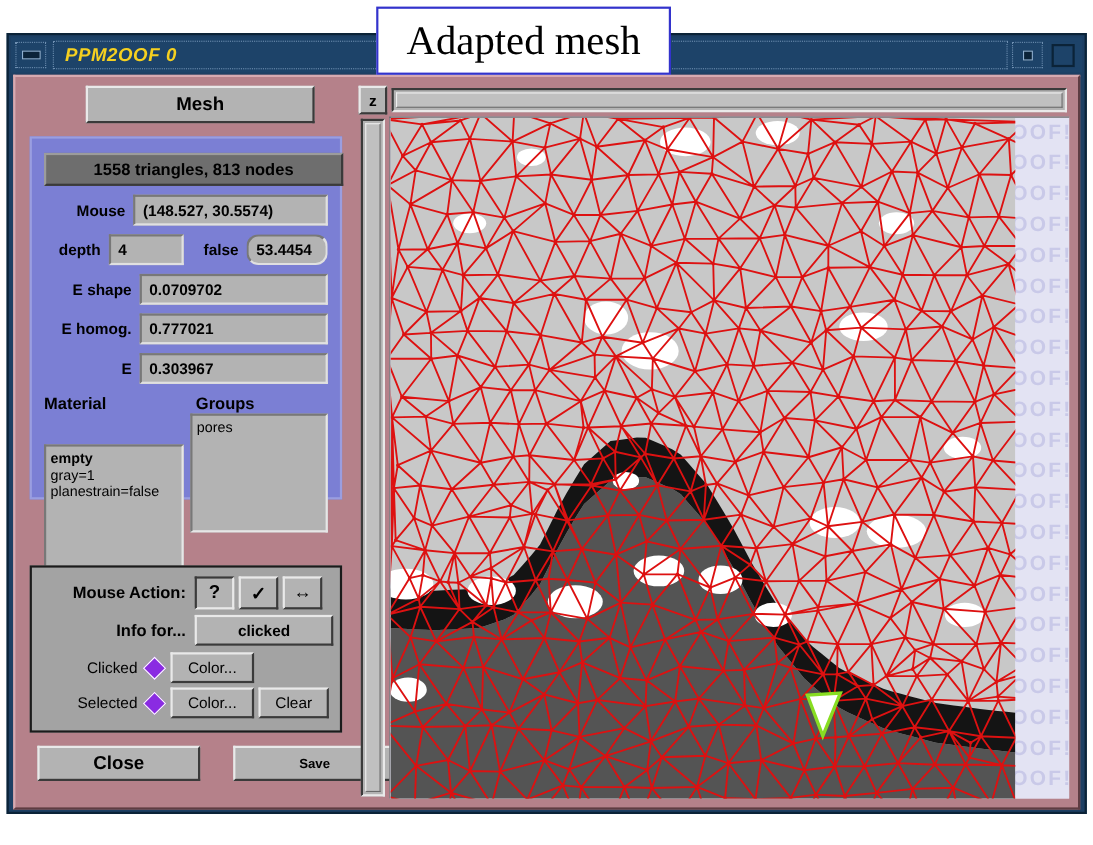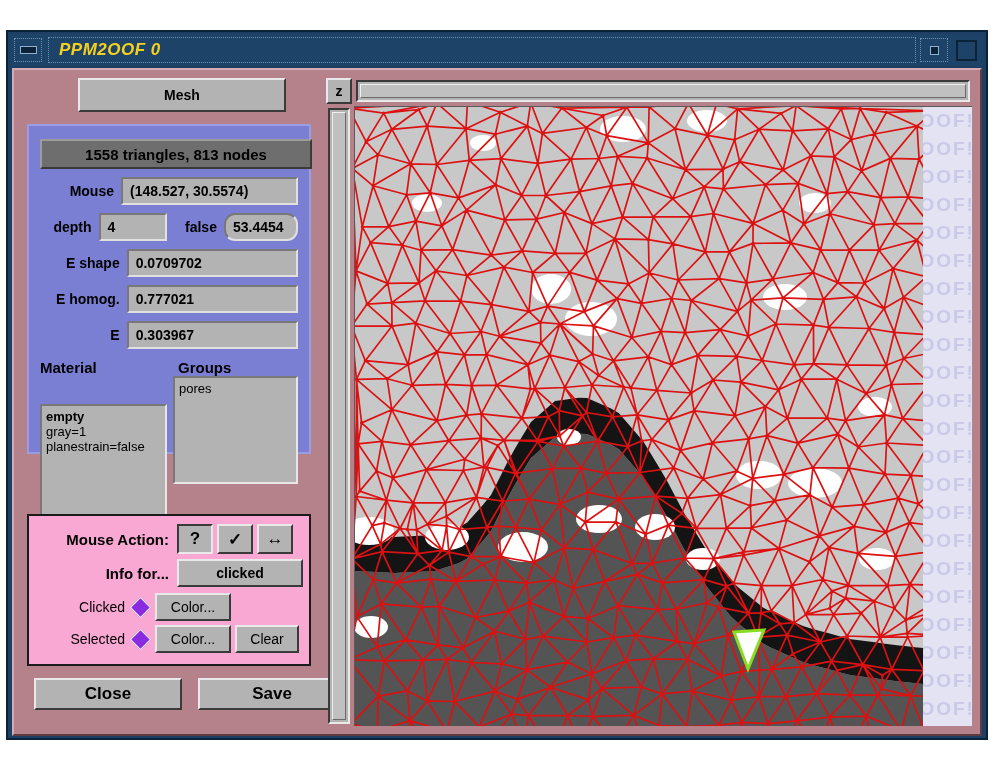--- a/index.html
+++ b/index.html
@@ -101,21 +101,21 @@
   
   .btn {
     background: #b3b3b3;
     border-top: 2px solid #e9e9e9;
     border-left: 2px solid #e9e9e9;
     border-right: 2px solid #3a3a3a;
     border-bottom: 2px solid #3a3a3a;
     box-sizing: border-box;
     display: flex; align-items: center; justify-content: center;
     font-weight: bold;
-    font-size: 14px;
+    font-size: 17px;
     color: #000;
     cursor: pointer;
     user-select: none;
   }
   .sunken {
     background: #b3b3b3;
     border-top: 2px solid #3a3a3a;
     border-left: 2px solid #3a3a3a;
     border-right: 2px solid #e9e9e9;
     border-bottom: 2px solid #e9e9e9;
@@ -191,21 +191,21 @@
     overflow: hidden;
     line-height: 15px;
   }
   .listbox .b { font-weight: bold; }
 
   
   #mouse-panel {
     position: absolute;
     left: 5px; top: 438px;
     width: 284px; height: 152px;
-    background: #f9a8d4;
+    background: #a3a3a3;
     border: 2px solid #1b1b1b;
     box-sizing: border-box;
   }
   .ma-row { display: flex; align-items: center; }
   .ma-lbl {
     font-weight: bold; font-size: 15px; color: #000;
     text-align: right; white-space: nowrap;
   }
   .sm-btn {
     width: 36px; height: 30px;
@@ -219,23 +219,23 @@
   }
   .plain-lbl { font-size: 14px; color: #000; }
 
   
   #close-button {
     position: absolute; left: 12px; top: 602px;
     width: 148px; height: 32px;
     font-size: 17px;
   }
   #save-button {
-    position: absolute; left: 176px; top: 602px;
+    position: absolute; left: 190px; top: 602px;
     width: 148px; height: 32px;
-    font-size: 17px;
+    font-size: 12px;
     text-align: right;
   }
 
   
   #mesh-panel {
     position: absolute;
     left: 312px; top: 6px;
     width: 650px; height: 652px;
   }
   #z-button {
@@ -517,14 +517,15 @@
                 <path d="M27.1 6.1a1.6 1.6 0 1 0 3.2 0a1.6 1.6 0 1 0 -3.2 0M62.1 2.5a1.6 1.6 0 1 0 3.2 0a1.6 1.6 0 1 0 -3.2 0M80.3 -3.9a1.6 1.6 0 1 0 3.2 0a1.6 1.6 0 1 0 -3.2 0M143.7 5.2a1.6 1.6 0 1 0 3.2 0a1.6 1.6 0 1 0 -3.2 0M174.1 -4.5a1.6 1.6 0 1 0 3.2 0a1.6 1.6 0 1 0 -3.2 0M205.3 1.1a1.6 1.6 0 1 0 3.2 0a1.6 1.6 0 1 0 -3.2 0M246.5 8.5a1.6 1.6 0 1 0 3.2 0a1.6 1.6 0 1 0 -3.2 0M270.3 0.2a1.6 1.6 0 1 0 3.2 0a1.6 1.6 0 1 0 -3.2 0M292.5 -0.2a1.6 1.6 0 1 0 3.2 0a1.6 1.6 0 1 0 -3.2 0M331.8 -3.7a1.6 1.6 0 1 0 3.2 0a1.6 1.6 0 1 0 -3.2 0M359.9 -3.2a1.6 1.6 0 1 0 3.2 0a1.6 1.6 0 1 0 -3.2 0M381.0 1.8a1.6 1.6 0 1 0 3.2 0a1.6 1.6 0 1 0 -3.2 0M424.4 6.4a1.6 1.6 0 1 0 3.2 0a1.6 1.6 0 1 0 -3.2 0M439.5 -1.4a1.6 1.6 0 1 0 3.2 0a1.6 1.6 0 1 0 -3.2 0M484.6 1.9a1.6 1.6 0 1 0 3.2 0a1.6 1.6 0 1 0 -3.2 0M503.5 1.5a1.6 1.6 0 1 0 3.2 0a1.6 1.6 0 1 0 -3.2 0M529.7 5.3a1.6 1.6 0 1 0 3.2 0a1.6 1.6 0 1 0 -3.2 0M9.5 34.7a1.6 1.6 0 1 0 3.2 0a1.6 1.6 0 1 0 -3.2 0M35.3 22.3a1.6 1.6 0 1 0 3.2 0a1.6 1.6 0 1 0 -3.2 0M70.6 19.2a1.6 1.6 0 1 0 3.2 0a1.6 1.6 0 1 0 -3.2 0M109.4 21.7a1.6 1.6 0 1 0 3.2 0a1.6 1.6 0 1 0 -3.2 0M138.8 27.2a1.6 1.6 0 1 0 3.2 0a1.6 1.6 0 1 0 -3.2 0M170.7 19.1a1.6 1.6 0 1 0 3.2 0a1.6 1.6 0 1 0 -3.2 0M185.8 26.4a1.6 1.6 0 1 0 3.2 0a1.6 1.6 0 1 0 -3.2 0M229.7 20.5a1.6 1.6 0 1 0 3.2 0a1.6 1.6 0 1 0 -3.2 0M250.1 28.7a1.6 1.6 0 1 0 3.2 0a1.6 1.6 0 1 0 -3.2 0M291.7 35.9a1.6 1.6 0 1 0 3.2 0a1.6 1.6 0 1 0 -3.2 0M318.4 21.7a1.6 1.6 0 1 0 3.2 0a1.6 1.6 0 1 0 -3.2 0M350.8 28.3a1.6 1.6 0 1 0 3.2 0a1.6 1.6 0 1 0 -3.2 0M378.0 32.8a1.6 1.6 0 1 0 3.2 0a1.6 1.6 0 1 0 -3.2 0M402.5 22.3a1.6 1.6 0 1 0 3.2 0a1.6 1.6 0 1 0 -3.2 0M436.0 23.8a1.6 1.6 0 1 0 3.2 0a1.6 1.6 0 1 0 -3.2 0M471.6 21.8a1.6 1.6 0 1 0 3.2 0a1.6 1.6 0 1 0 -3.2 0M494.6 32.6a1.6 1.6 0 1 0 3.2 0a1.6 1.6 0 1 0 -3.2 0M517.9 27.0a1.6 1.6 0 1 0 3.2 0a1.6 1.6 0 1 0 -3.2 0M560.5 19.2a1.6 1.6 0 1 0 3.2 0a1.6 1.6 0 1 0 -3.2 0M-4.3 61.4a1.6 1.6 0 1 0 3.2 0a1.6 1.6 0 1 0 -3.2 0M21.3 47.8a1.6 1.6 0 1 0 3.2 0a1.6 1.6 0 1 0 -3.2 0M54.1 56.8a1.6 1.6 0 1 0 3.2 0a1.6 1.6 0 1 0 -3.2 0M80.2 57.5a1.6 1.6 0 1 0 3.2 0a1.6 1.6 0 1 0 -3.2 0M112.7 53.3a1.6 1.6 0 1 0 3.2 0a1.6 1.6 0 1 0 -3.2 0M144.3 51.6a1.6 1.6 0 1 0 3.2 0a1.6 1.6 0 1 0 -3.2 0M181.3 56.4a1.6 1.6 0 1 0 3.2 0a1.6 1.6 0 1 0 -3.2 0M214.5 52.1a1.6 1.6 0 1 0 3.2 0a1.6 1.6 0 1 0 -3.2 0M242.2 51.5a1.6 1.6 0 1 0 3.2 0a1.6 1.6 0 1 0 -3.2 0M261.1 49.3a1.6 1.6 0 1 0 3.2 0a1.6 1.6 0 1 0 -3.2 0M290.5 51.0a1.6 1.6 0 1 0 3.2 0a1.6 1.6 0 1 0 -3.2 0M328.9 62.7a1.6 1.6 0 1 0 3.2 0a1.6 1.6 0 1 0 -3.2 0M366.4 62.1a1.6 1.6 0 1 0 3.2 0a1.6 1.6 0 1 0 -3.2 0M383.1 54.7a1.6 1.6 0 1 0 3.2 0a1.6 1.6 0 1 0 -3.2 0M426.5 62.9a1.6 1.6 0 1 0 3.2 0a1.6 1.6 0 1 0 -3.2 0M454.3 48.9a1.6 1.6 0 1 0 3.2 0a1.6 1.6 0 1 0 -3.2 0M477.6 49.9a1.6 1.6 0 1 0 3.2 0a1.6 1.6 0 1 0 -3.2 0M505.0 63.9a1.6 1.6 0 1 0 3.2 0a1.6 1.6 0 1 0 -3.2 0M533.7 51.4a1.6 1.6 0 1 0 3.2 0a1.6 1.6 0 1 0 -3.2 0M562.5 52.1a1.6 1.6 0 1 0 3.2 0a1.6 1.6 0 1 0 -3.2 0M16.5 78.8a1.6 1.6 0 1 0 3.2 0a1.6 1.6 0 1 0 -3.2 0M50.0 87.8a1.6 1.6 0 1 0 3.2 0a1.6 1.6 0 1 0 -3.2 0M73.6 85.8a1.6 1.6 0 1 0 3.2 0a1.6 1.6 0 1 0 -3.2 0M101.9 90.9a1.6 1.6 0 1 0 3.2 0a1.6 1.6 0 1 0 -3.2 0M139.1 77.9a1.6 1.6 0 1 0 3.2 0a1.6 1.6 0 1 0 -3.2 0M165.1 88.4a1.6 1.6 0 1 0 3.2 0a1.6 1.6 0 1 0 -3.2 0M189.2 88.5a1.6 1.6 0 1 0 3.2 0a1.6 1.6 0 1 0 -3.2 0M223.0 84.7a1.6 1.6 0 1 0 3.2 0a1.6 1.6 0 1 0 -3.2 0M254.6 78.9a1.6 1.6 0 1 0 3.2 0a1.6 1.6 0 1 0 -3.2 0M275.9 76.4a1.6 1.6 0 1 0 3.2 0a1.6 1.6 0 1 0 -3.2 0M316.1 91.7a1.6 1.6 0 1 0 3.2 0a1.6 1.6 0 1 0 -3.2 0M347.6 79.8a1.6 1.6 0 1 0 3.2 0a1.6 1.6 0 1 0 -3.2 0M366.8 81.8a1.6 1.6 0 1 0 3.2 0a1.6 1.6 0 1 0 -3.2 0M408.9 77.6a1.6 1.6 0 1 0 3.2 0a1.6 1.6 0 1 0 -3.2 0M441.5 76.4a1.6 1.6 0 1 0 3.2 0a1.6 1.6 0 1 0 -3.2 0M470.5 86.7a1.6 1.6 0 1 0 3.2 0a1.6 1.6 0 1 0 -3.2 0M491.0 84.7a1.6 1.6 0 1 0 3.2 0a1.6 1.6 0 1 0 -3.2 0M524.1 90.6a1.6 1.6 0 1 0 3.2 0a1.6 1.6 0 1 0 -3.2 0M551.5 89.9a1.6 1.6 0 1 0 3.2 0a1.6 1.6 0 1 0 -3.2 0M5.7 119.9a1.6 1.6 0 1 0 3.2 0a1.6 1.6 0 1 0 -3.2 0M32.2 119.6a1.6 1.6 0 1 0 3.2 0a1.6 1.6 0 1 0 -3.2 0M59.3 114.1a1.6 1.6 0 1 0 3.2 0a1.6 1.6 0 1 0 -3.2 0M85.2 118.8a1.6 1.6 0 1 0 3.2 0a1.6 1.6 0 1 0 -3.2 0M109.9 103.1a1.6 1.6 0 1 0 3.2 0a1.6 1.6 0 1 0 -3.2 0M148.2 112.9a1.6 1.6 0 1 0 3.2 0a1.6 1.6 0 1 0 -3.2 0M179.9 112.2a1.6 1.6 0 1 0 3.2 0a1.6 1.6 0 1 0 -3.2 0M207.7 105.5a1.6 1.6 0 1 0 3.2 0a1.6 1.6 0 1 0 -3.2 0M235.4 116.6a1.6 1.6 0 1 0 3.2 0a1.6 1.6 0 1 0 -3.2 0M266.0 110.1a1.6 1.6 0 1 0 3.2 0a1.6 1.6 0 1 0 -3.2 0M296.6 109.9a1.6 1.6 0 1 0 3.2 0a1.6 1.6 0 1 0 -3.2 0M334.1 109.6a1.6 1.6 0 1 0 3.2 0a1.6 1.6 0 1 0 -3.2 0M356.8 106.5a1.6 1.6 0 1 0 3.2 0a1.6 1.6 0 1 0 -3.2 0M396.5 116.4a1.6 1.6 0 1 0 3.2 0a1.6 1.6 0 1 0 -3.2 0M426.1 103.3a1.6 1.6 0 1 0 3.2 0a1.6 1.6 0 1 0 -3.2 0M447.3 116.7a1.6 1.6 0 1 0 3.2 0a1.6 1.6 0 1 0 -3.2 0M473.3 106.7a1.6 1.6 0 1 0 3.2 0a1.6 1.6 0 1 0 -3.2 0M517.3 117.8a1.6 1.6 0 1 0 3.2 0a1.6 1.6 0 1 0 -3.2 0M538.3 116.6a1.6 1.6 0 1 0 3.2 0a1.6 1.6 0 1 0 -3.2 0M14.0 135.6a1.6 1.6 0 1 0 3.2 0a1.6 1.6 0 1 0 -3.2 0M45.7 138.2a1.6 1.6 0 1 0 3.2 0a1.6 1.6 0 1 0 -3.2 0M64.5 143.2a1.6 1.6 0 1 0 3.2 0a1.6 1.6 0 1 0 -3.2 0M96.0 142.6a1.6 1.6 0 1 0 3.2 0a1.6 1.6 0 1 0 -3.2 0M134.7 148.1a1.6 1.6 0 1 0 3.2 0a1.6 1.6 0 1 0 -3.2 0M165.6 143.9a1.6 1.6 0 1 0 3.2 0a1.6 1.6 0 1 0 -3.2 0M198.6 146.3a1.6 1.6 0 1 0 3.2 0a1.6 1.6 0 1 0 -3.2 0M229.4 146.1a1.6 1.6 0 1 0 3.2 0a1.6 1.6 0 1 0 -3.2 0M258.3 131.9a1.6 1.6 0 1 0 3.2 0a1.6 1.6 0 1 0 -3.2 0M291.8 132.7a1.6 1.6 0 1 0 3.2 0a1.6 1.6 0 1 0 -3.2 0M316.3 136.9a1.6 1.6 0 1 0 3.2 0a1.6 1.6 0 1 0 -3.2 0M348.7 144.9a1.6 1.6 0 1 0 3.2 0a1.6 1.6 0 1 0 -3.2 0M372.7 144.9a1.6 1.6 0 1 0 3.2 0a1.6 1.6 0 1 0 -3.2 0M396.4 136.4a1.6 1.6 0 1 0 3.2 0a1.6 1.6 0 1 0 -3.2 0M434.2 135.8a1.6 1.6 0 1 0 3.2 0a1.6 1.6 0 1 0 -3.2 0M464.0 142.8a1.6 1.6 0 1 0 3.2 0a1.6 1.6 0 1 0 -3.2 0M492.7 143.1a1.6 1.6 0 1 0 3.2 0a1.6 1.6 0 1 0 -3.2 0M522.4 143.2a1.6 1.6 0 1 0 3.2 0a1.6 1.6 0 1 0 -3.2 0M560.3 133.1a1.6 1.6 0 1 0 3.2 0a1.6 1.6 0 1 0 -3.2 0M-0.6 163.9a1.6 1.6 0 1 0 3.2 0a1.6 1.6 0 1 0 -3.2 0M31.1 176.4a1.6 1.6 0 1 0 3.2 0a1.6 1.6 0 1 0 -3.2 0M62.4 175.8a1.6 1.6 0 1 0 3.2 0a1.6 1.6 0 1 0 -3.2 0M79.4 163.8a1.6 1.6 0 1 0 3.2 0a1.6 1.6 0 1 0 -3.2 0M110.4 168.5a1.6 1.6 0 1 0 3.2 0a1.6 1.6 0 1 0 -3.2 0M147.2 160.1a1.6 1.6 0 1 0 3.2 0a1.6 1.6 0 1 0 -3.2 0M176.1 165.5a1.6 1.6 0 1 0 3.2 0a1.6 1.6 0 1 0 -3.2 0M213.1 165.4a1.6 1.6 0 1 0 3.2 0a1.6 1.6 0 1 0 -3.2 0M240.5 173.1a1.6 1.6 0 1 0 3.2 0a1.6 1.6 0 1 0 -3.2 0M271.8 176.9a1.6 1.6 0 1 0 3.2 0a1.6 1.6 0 1 0 -3.2 0M292.6 166.0a1.6 1.6 0 1 0 3.2 0a1.6 1.6 0 1 0 -3.2 0M321.6 173.0a1.6 1.6 0 1 0 3.2 0a1.6 1.6 0 1 0 -3.2 0M362.5 171.6a1.6 1.6 0 1 0 3.2 0a1.6 1.6 0 1 0 -3.2 0M389.9 175.8a1.6 1.6 0 1 0 3.2 0a1.6 1.6 0 1 0 -3.2 0M416.3 172.0a1.6 1.6 0 1 0 3.2 0a1.6 1.6 0 1 0 -3.2 0M456.5 165.5a1.6 1.6 0 1 0 3.2 0a1.6 1.6 0 1 0 -3.2 0M481.2 175.6a1.6 1.6 0 1 0 3.2 0a1.6 1.6 0 1 0 -3.2 0M507.9 176.0a1.6 1.6 0 1 0 3.2 0a1.6 1.6 0 1 0 -3.2 0M536.5 161.6a1.6 1.6 0 1 0 3.2 0a1.6 1.6 0 1 0 -3.2 0M569.9 169.7a1.6 1.6 0 1 0 3.2 0a1.6 1.6 0 1 0 -3.2 0M10.5 197.1a1.6 1.6 0 1 0 3.2 0a1.6 1.6 0 1 0 -3.2 0M35.2 195.6a1.6 1.6 0 1 0 3.2 0a1.6 1.6 0 1 0 -3.2 0M68.4 193.8a1.6 1.6 0 1 0 3.2 0a1.6 1.6 0 1 0 -3.2 0M104.0 194.2a1.6 1.6 0 1 0 3.2 0a1.6 1.6 0 1 0 -3.2 0M134.9 197.6a1.6 1.6 0 1 0 3.2 0a1.6 1.6 0 1 0 -3.2 0M172.3 204.4a1.6 1.6 0 1 0 3.2 0a1.6 1.6 0 1 0 -3.2 0M191.0 199.1a1.6 1.6 0 1 0 3.2 0a1.6 1.6 0 1 0 -3.2 0M227.7 204.6a1.6 1.6 0 1 0 3.2 0a1.6 1.6 0 1 0 -3.2 0M260.5 191.6a1.6 1.6 0 1 0 3.2 0a1.6 1.6 0 1 0 -3.2 0M284.9 196.3a1.6 1.6 0 1 0 3.2 0a1.6 1.6 0 1 0 -3.2 0M315.1 191.5a1.6 1.6 0 1 0 3.2 0a1.6 1.6 0 1 0 -3.2 0M334.7 193.5a1.6 1.6 0 1 0 3.2 0a1.6 1.6 0 1 0 -3.2 0M380.9 204.4a1.6 1.6 0 1 0 3.2 0a1.6 1.6 0 1 0 -3.2 0M394.5 193.2a1.6 1.6 0 1 0 3.2 0a1.6 1.6 0 1 0 -3.2 0M426.4 190.9a1.6 1.6 0 1 0 3.2 0a1.6 1.6 0 1 0 -3.2 0M466.9 192.4a1.6 1.6 0 1 0 3.2 0a1.6 1.6 0 1 0 -3.2 0M499.8 189.8a1.6 1.6 0 1 0 3.2 0a1.6 1.6 0 1 0 -3.2 0M527.5 201.6a1.6 1.6 0 1 0 3.2 0a1.6 1.6 0 1 0 -3.2 0M546.9 190.3a1.6 1.6 0 1 0 3.2 0a1.6 1.6 0 1 0 -3.2 0M-5.0 219.1a1.6 1.6 0 1 0 3.2 0a1.6 1.6 0 1 0 -3.2 0M35.4 219.1a1.6 1.6 0 1 0 3.2 0a1.6 1.6 0 1 0 -3.2 0M59.2 216.2a1.6 1.6 0 1 0 3.2 0a1.6 1.6 0 1 0 -3.2 0M93.5 226.5a1.6 1.6 0 1 0 3.2 0a1.6 1.6 0 1 0 -3.2 0M124.3 224.5a1.6 1.6 0 1 0 3.2 0a1.6 1.6 0 1 0 -3.2 0M143.0 229.3a1.6 1.6 0 1 0 3.2 0a1.6 1.6 0 1 0 -3.2 0M183.9 215.4a1.6 1.6 0 1 0 3.2 0a1.6 1.6 0 1 0 -3.2 0M203.2 217.0a1.6 1.6 0 1 0 3.2 0a1.6 1.6 0 1 0 -3.2 0M236.9 218.9a1.6 1.6 0 1 0 3.2 0a1.6 1.6 0 1 0 -3.2 0M275.2 230.5a1.6 1.6 0 1 0 3.2 0a1.6 1.6 0 1 0 -3.2 0M304.4 224.3a1.6 1.6 0 1 0 3.2 0a1.6 1.6 0 1 0 -3.2 0M328.5 225.6a1.6 1.6 0 1 0 3.2 0a1.6 1.6 0 1 0 -3.2 0M363.6 222.6a1.6 1.6 0 1 0 3.2 0a1.6 1.6 0 1 0 -3.2 0M391.6 229.0a1.6 1.6 0 1 0 3.2 0a1.6 1.6 0 1 0 -3.2 0M419.3 217.0a1.6 1.6 0 1 0 3.2 0a1.6 1.6 0 1 0 -3.2 0M456.9 218.1a1.6 1.6 0 1 0 3.2 0a1.6 1.6 0 1 0 -3.2 0M472.3 220.3a1.6 1.6 0 1 0 3.2 0a1.6 1.6 0 1 0 -3.2 0M512.4 221.5a1.6 1.6 0 1 0 3.2 0a1.6 1.6 0 1 0 -3.2 0M537.6 225.3a1.6 1.6 0 1 0 3.2 0a1.6 1.6 0 1 0 -3.2 0M570.0 227.6a1.6 1.6 0 1 0 3.2 0a1.6 1.6 0 1 0 -3.2 0M8.7 253.7a1.6 1.6 0 1 0 3.2 0a1.6 1.6 0 1 0 -3.2 0M51.5 257.6a1.6 1.6 0 1 0 3.2 0a1.6 1.6 0 1 0 -3.2 0M80.4 244.9a1.6 1.6 0 1 0 3.2 0a1.6 1.6 0 1 0 -3.2 0M107.8 247.8a1.6 1.6 0 1 0 3.2 0a1.6 1.6 0 1 0 -3.2 0M129.9 247.7a1.6 1.6 0 1 0 3.2 0a1.6 1.6 0 1 0 -3.2 0M171.3 257.7a1.6 1.6 0 1 0 3.2 0a1.6 1.6 0 1 0 -3.2 0M193.1 248.2a1.6 1.6 0 1 0 3.2 0a1.6 1.6 0 1 0 -3.2 0M184.3 236.1a1.6 1.6 0 1 0 3.2 0a1.6 1.6 0 1 0 -3.2 0M222.2 254.6a1.6 1.6 0 1 0 3.2 0a1.6 1.6 0 1 0 -3.2 0M236.0 247.0a1.6 1.6 0 1 0 3.2 0a1.6 1.6 0 1 0 -3.2 0M256.9 253.8a1.6 1.6 0 1 0 3.2 0a1.6 1.6 0 1 0 -3.2 0M291.6 249.8a1.6 1.6 0 1 0 3.2 0a1.6 1.6 0 1 0 -3.2 0M314.8 257.6a1.6 1.6 0 1 0 3.2 0a1.6 1.6 0 1 0 -3.2 0M341.1 248.4a1.6 1.6 0 1 0 3.2 0a1.6 1.6 0 1 0 -3.2 0M380.2 249.4a1.6 1.6 0 1 0 3.2 0a1.6 1.6 0 1 0 -3.2 0M405.6 253.5a1.6 1.6 0 1 0 3.2 0a1.6 1.6 0 1 0 -3.2 0M437.6 257.8a1.6 1.6 0 1 0 3.2 0a1.6 1.6 0 1 0 -3.2 0M457.0 256.6a1.6 1.6 0 1 0 3.2 0a1.6 1.6 0 1 0 -3.2 0M490.3 257.9a1.6 1.6 0 1 0 3.2 0a1.6 1.6 0 1 0 -3.2 0M529.7 258.3a1.6 1.6 0 1 0 3.2 0a1.6 1.6 0 1 0 -3.2 0M547.1 251.5a1.6 1.6 0 1 0 3.2 0a1.6 1.6 0 1 0 -3.2 0M-0.2 272.4a1.6 1.6 0 1 0 3.2 0a1.6 1.6 0 1 0 -3.2 0M30.5 271.7a1.6 1.6 0 1 0 3.2 0a1.6 1.6 0 1 0 -3.2 0M55.5 278.3a1.6 1.6 0 1 0 3.2 0a1.6 1.6 0 1 0 -3.2 0M89.0 277.3a1.6 1.6 0 1 0 3.2 0a1.6 1.6 0 1 0 -3.2 0M115.1 278.6a1.6 1.6 0 1 0 3.2 0a1.6 1.6 0 1 0 -3.2 0M140.0 278.1a1.6 1.6 0 1 0 3.2 0a1.6 1.6 0 1 0 -3.2 0M178.1 281.6a1.6 1.6 0 1 0 3.2 0a1.6 1.6 0 1 0 -3.2 0M173.9 281.8a1.6 1.6 0 1 0 3.2 0a1.6 1.6 0 1 0 -3.2 0M208.2 280.5a1.6 1.6 0 1 0 3.2 0a1.6 1.6 0 1 0 -3.2 0M235.4 278.0a1.6 1.6 0 1 0 3.2 0a1.6 1.6 0 1 0 -3.2 0M242.0 268.5a1.6 1.6 0 1 0 3.2 0a1.6 1.6 0 1 0 -3.2 0M267.1 280.0a1.6 1.6 0 1 0 3.2 0a1.6 1.6 0 1 0 -3.2 0M274.3 280.9a1.6 1.6 0 1 0 3.2 0a1.6 1.6 0 1 0 -3.2 0M300.2 283.3a1.6 1.6 0 1 0 3.2 0a1.6 1.6 0 1 0 -3.2 0M334.6 286.0a1.6 1.6 0 1 0 3.2 0a1.6 1.6 0 1 0 -3.2 0M356.5 273.0a1.6 1.6 0 1 0 3.2 0a1.6 1.6 0 1 0 -3.2 0M384.3 275.1a1.6 1.6 0 1 0 3.2 0a1.6 1.6 0 1 0 -3.2 0M422.0 282.8a1.6 1.6 0 1 0 3.2 0a1.6 1.6 0 1 0 -3.2 0M444.6 272.2a1.6 1.6 0 1 0 3.2 0a1.6 1.6 0 1 0 -3.2 0M480.1 272.2a1.6 1.6 0 1 0 3.2 0a1.6 1.6 0 1 0 -3.2 0M509.5 286.5a1.6 1.6 0 1 0 3.2 0a1.6 1.6 0 1 0 -3.2 0M534.8 277.5a1.6 1.6 0 1 0 3.2 0a1.6 1.6 0 1 0 -3.2 0M5.0 315.9a1.6 1.6 0 1 0 3.2 0a1.6 1.6 0 1 0 -3.2 0M35.2 302.7a1.6 1.6 0 1 0 3.2 0a1.6 1.6 0 1 0 -3.2 0M80.4 313.7a1.6 1.6 0 1 0 3.2 0a1.6 1.6 0 1 0 -3.2 0M110.0 308.1a1.6 1.6 0 1 0 3.2 0a1.6 1.6 0 1 0 -3.2 0M124.8 306.9a1.6 1.6 0 1 0 3.2 0a1.6 1.6 0 1 0 -3.2 0M165.3 311.2a1.6 1.6 0 1 0 3.2 0a1.6 1.6 0 1 0 -3.2 0M191.7 309.7a1.6 1.6 0 1 0 3.2 0a1.6 1.6 0 1 0 -3.2 0M202.6 303.7a1.6 1.6 0 1 0 3.2 0a1.6 1.6 0 1 0 -3.2 0M225.9 308.8a1.6 1.6 0 1 0 3.2 0a1.6 1.6 0 1 0 -3.2 0M229.9 305.5a1.6 1.6 0 1 0 3.2 0a1.6 1.6 0 1 0 -3.2 0M256.0 309.8a1.6 1.6 0 1 0 3.2 0a1.6 1.6 0 1 0 -3.2 0M280.5 307.8a1.6 1.6 0 1 0 3.2 0a1.6 1.6 0 1 0 -3.2 0M311.9 312.9a1.6 1.6 0 1 0 3.2 0a1.6 1.6 0 1 0 -3.2 0M337.5 303.9a1.6 1.6 0 1 0 3.2 0a1.6 1.6 0 1 0 -3.2 0M378.4 308.7a1.6 1.6 0 1 0 3.2 0a1.6 1.6 0 1 0 -3.2 0M408.8 299.6a1.6 1.6 0 1 0 3.2 0a1.6 1.6 0 1 0 -3.2 0M430.8 311.2a1.6 1.6 0 1 0 3.2 0a1.6 1.6 0 1 0 -3.2 0M470.6 311.1a1.6 1.6 0 1 0 3.2 0a1.6 1.6 0 1 0 -3.2 0M489.0 313.6a1.6 1.6 0 1 0 3.2 0a1.6 1.6 0 1 0 -3.2 0M527.9 307.9a1.6 1.6 0 1 0 3.2 0a1.6 1.6 0 1 0 -3.2 0M546.1 311.6a1.6 1.6 0 1 0 3.2 0a1.6 1.6 0 1 0 -3.2 0M1.5 336.8a1.6 1.6 0 1 0 3.2 0a1.6 1.6 0 1 0 -3.2 0M25.3 334.4a1.6 1.6 0 1 0 3.2 0a1.6 1.6 0 1 0 -3.2 0M54.1 337.8a1.6 1.6 0 1 0 3.2 0a1.6 1.6 0 1 0 -3.2 0M92.2 333.7a1.6 1.6 0 1 0 3.2 0a1.6 1.6 0 1 0 -3.2 0M124.5 331.1a1.6 1.6 0 1 0 3.2 0a1.6 1.6 0 1 0 -3.2 0M147.5 333.4a1.6 1.6 0 1 0 3.2 0a1.6 1.6 0 1 0 -3.2 0M141.2 338.5a1.6 1.6 0 1 0 3.2 0a1.6 1.6 0 1 0 -3.2 0M180.8 333.2a1.6 1.6 0 1 0 3.2 0a1.6 1.6 0 1 0 -3.2 0M181.2 334.4a1.6 1.6 0 1 0 3.2 0a1.6 1.6 0 1 0 -3.2 0M207.0 339.0a1.6 1.6 0 1 0 3.2 0a1.6 1.6 0 1 0 -3.2 0M203.1 328.9a1.6 1.6 0 1 0 3.2 0a1.6 1.6 0 1 0 -3.2 0M241.0 334.2a1.6 1.6 0 1 0 3.2 0a1.6 1.6 0 1 0 -3.2 0M271.3 339.7a1.6 1.6 0 1 0 3.2 0a1.6 1.6 0 1 0 -3.2 0M285.1 333.9a1.6 1.6 0 1 0 3.2 0a1.6 1.6 0 1 0 -3.2 0M295.2 332.5a1.6 1.6 0 1 0 3.2 0a1.6 1.6 0 1 0 -3.2 0M323.9 343.4a1.6 1.6 0 1 0 3.2 0a1.6 1.6 0 1 0 -3.2 0M355.8 335.8a1.6 1.6 0 1 0 3.2 0a1.6 1.6 0 1 0 -3.2 0M392.1 331.8a1.6 1.6 0 1 0 3.2 0a1.6 1.6 0 1 0 -3.2 0M410.3 328.7a1.6 1.6 0 1 0 3.2 0a1.6 1.6 0 1 0 -3.2 0M441.3 336.1a1.6 1.6 0 1 0 3.2 0a1.6 1.6 0 1 0 -3.2 0M481.2 327.2a1.6 1.6 0 1 0 3.2 0a1.6 1.6 0 1 0 -3.2 0M501.7 340.0a1.6 1.6 0 1 0 3.2 0a1.6 1.6 0 1 0 -3.2 0M530.0 336.0a1.6 1.6 0 1 0 3.2 0a1.6 1.6 0 1 0 -3.2 0M571.2 338.3a1.6 1.6 0 1 0 3.2 0a1.6 1.6 0 1 0 -3.2 0M19.9 364.1a1.6 1.6 0 1 0 3.2 0a1.6 1.6 0 1 0 -3.2 0M36.2 370.8a1.6 1.6 0 1 0 3.2 0a1.6 1.6 0 1 0 -3.2 0M69.8 362.6a1.6 1.6 0 1 0 3.2 0a1.6 1.6 0 1 0 -3.2 0M106.8 363.5a1.6 1.6 0 1 0 3.2 0a1.6 1.6 0 1 0 -3.2 0M108.1 352.3a1.6 1.6 0 1 0 3.2 0a1.6 1.6 0 1 0 -3.2 0M130.2 360.4a1.6 1.6 0 1 0 3.2 0a1.6 1.6 0 1 0 -3.2 0M127.3 360.2a1.6 1.6 0 1 0 3.2 0a1.6 1.6 0 1 0 -3.2 0M159.8 366.1a1.6 1.6 0 1 0 3.2 0a1.6 1.6 0 1 0 -3.2 0M158.8 366.3a1.6 1.6 0 1 0 3.2 0a1.6 1.6 0 1 0 -3.2 0M196.0 361.5a1.6 1.6 0 1 0 3.2 0a1.6 1.6 0 1 0 -3.2 0M224.4 361.1a1.6 1.6 0 1 0 3.2 0a1.6 1.6 0 1 0 -3.2 0M249.6 366.2a1.6 1.6 0 1 0 3.2 0a1.6 1.6 0 1 0 -3.2 0M283.2 365.5a1.6 1.6 0 1 0 3.2 0a1.6 1.6 0 1 0 -3.2 0M317.1 360.8a1.6 1.6 0 1 0 3.2 0a1.6 1.6 0 1 0 -3.2 0M346.6 372.0a1.6 1.6 0 1 0 3.2 0a1.6 1.6 0 1 0 -3.2 0M380.3 364.2a1.6 1.6 0 1 0 3.2 0a1.6 1.6 0 1 0 -3.2 0M396.1 371.4a1.6 1.6 0 1 0 3.2 0a1.6 1.6 0 1 0 -3.2 0M427.2 367.4a1.6 1.6 0 1 0 3.2 0a1.6 1.6 0 1 0 -3.2 0M456.3 360.7a1.6 1.6 0 1 0 3.2 0a1.6 1.6 0 1 0 -3.2 0M492.3 361.2a1.6 1.6 0 1 0 3.2 0a1.6 1.6 0 1 0 -3.2 0M528.4 367.1a1.6 1.6 0 1 0 3.2 0a1.6 1.6 0 1 0 -3.2 0M554.3 368.3a1.6 1.6 0 1 0 3.2 0a1.6 1.6 0 1 0 -3.2 0M-0.4 389.5a1.6 1.6 0 1 0 3.2 0a1.6 1.6 0 1 0 -3.2 0M3.1 384.1a1.6 1.6 0 1 0 3.2 0a1.6 1.6 0 1 0 -3.2 0M29.8 393.2a1.6 1.6 0 1 0 3.2 0a1.6 1.6 0 1 0 -3.2 0M56.6 395.9a1.6 1.6 0 1 0 3.2 0a1.6 1.6 0 1 0 -3.2 0M88.7 395.7a1.6 1.6 0 1 0 3.2 0a1.6 1.6 0 1 0 -3.2 0M89.9 409.3a1.6 1.6 0 1 0 3.2 0a1.6 1.6 0 1 0 -3.2 0M119.8 390.3a1.6 1.6 0 1 0 3.2 0a1.6 1.6 0 1 0 -3.2 0M146.0 394.2a1.6 1.6 0 1 0 3.2 0a1.6 1.6 0 1 0 -3.2 0M172.4 392.1a1.6 1.6 0 1 0 3.2 0a1.6 1.6 0 1 0 -3.2 0M203.4 397.3a1.6 1.6 0 1 0 3.2 0a1.6 1.6 0 1 0 -3.2 0M231.2 385.2a1.6 1.6 0 1 0 3.2 0a1.6 1.6 0 1 0 -3.2 0M262.0 392.1a1.6 1.6 0 1 0 3.2 0a1.6 1.6 0 1 0 -3.2 0M299.1 389.1a1.6 1.6 0 1 0 3.2 0a1.6 1.6 0 1 0 -3.2 0M330.9 391.4a1.6 1.6 0 1 0 3.2 0a1.6 1.6 0 1 0 -3.2 0M363.9 387.6a1.6 1.6 0 1 0 3.2 0a1.6 1.6 0 1 0 -3.2 0M393.7 398.7a1.6 1.6 0 1 0 3.2 0a1.6 1.6 0 1 0 -3.2 0M418.2 393.9a1.6 1.6 0 1 0 3.2 0a1.6 1.6 0 1 0 -3.2 0M453.3 387.9a1.6 1.6 0 1 0 3.2 0a1.6 1.6 0 1 0 -3.2 0M475.5 400.1a1.6 1.6 0 1 0 3.2 0a1.6 1.6 0 1 0 -3.2 0M507.2 397.7a1.6 1.6 0 1 0 3.2 0a1.6 1.6 0 1 0 -3.2 0M541.6 391.1a1.6 1.6 0 1 0 3.2 0a1.6 1.6 0 1 0 -3.2 0M561.7 396.9a1.6 1.6 0 1 0 3.2 0a1.6 1.6 0 1 0 -3.2 0M15.7 418.6a1.6 1.6 0 1 0 3.2 0a1.6 1.6 0 1 0 -3.2 0M27.8 415.9a1.6 1.6 0 1 0 3.2 0a1.6 1.6 0 1 0 -3.2 0M43.5 421.5a1.6 1.6 0 1 0 3.2 0a1.6 1.6 0 1 0 -3.2 0M50.7 422.3a1.6 1.6 0 1 0 3.2 0a1.6 1.6 0 1 0 -3.2 0M70.9 417.3a1.6 1.6 0 1 0 3.2 0a1.6 1.6 0 1 0 -3.2 0M60.1 422.8a1.6 1.6 0 1 0 3.2 0a1.6 1.6 0 1 0 -3.2 0M103.1 422.5a1.6 1.6 0 1 0 3.2 0a1.6 1.6 0 1 0 -3.2 0M90.0 418.8a1.6 1.6 0 1 0 3.2 0a1.6 1.6 0 1 0 -3.2 0M130.4 420.3a1.6 1.6 0 1 0 3.2 0a1.6 1.6 0 1 0 -3.2 0M142.2 419.1a1.6 1.6 0 1 0 3.2 0a1.6 1.6 0 1 0 -3.2 0M159.2 420.3a1.6 1.6 0 1 0 3.2 0a1.6 1.6 0 1 0 -3.2 0M184.7 422.7a1.6 1.6 0 1 0 3.2 0a1.6 1.6 0 1 0 -3.2 0M228.7 415.2a1.6 1.6 0 1 0 3.2 0a1.6 1.6 0 1 0 -3.2 0M259.3 415.0a1.6 1.6 0 1 0 3.2 0a1.6 1.6 0 1 0 -3.2 0M289.1 427.3a1.6 1.6 0 1 0 3.2 0a1.6 1.6 0 1 0 -3.2 0M311.7 418.1a1.6 1.6 0 1 0 3.2 0a1.6 1.6 0 1 0 -3.2 0M325.3 406.3a1.6 1.6 0 1 0 3.2 0a1.6 1.6 0 1 0 -3.2 0M339.7 421.4a1.6 1.6 0 1 0 3.2 0a1.6 1.6 0 1 0 -3.2 0M369.8 421.1a1.6 1.6 0 1 0 3.2 0a1.6 1.6 0 1 0 -3.2 0M394.8 421.0a1.6 1.6 0 1 0 3.2 0a1.6 1.6 0 1 0 -3.2 0M430.1 413.1a1.6 1.6 0 1 0 3.2 0a1.6 1.6 0 1 0 -3.2 0M462.9 428.9a1.6 1.6 0 1 0 3.2 0a1.6 1.6 0 1 0 -3.2 0M497.6 419.4a1.6 1.6 0 1 0 3.2 0a1.6 1.6 0 1 0 -3.2 0M529.3 425.4a1.6 1.6 0 1 0 3.2 0a1.6 1.6 0 1 0 -3.2 0M552.9 415.6a1.6 1.6 0 1 0 3.2 0a1.6 1.6 0 1 0 -3.2 0M-4.7 451.9a1.6 1.6 0 1 0 3.2 0a1.6 1.6 0 1 0 -3.2 0M25.4 444.6a1.6 1.6 0 1 0 3.2 0a1.6 1.6 0 1 0 -3.2 0M24.0 437.2a1.6 1.6 0 1 0 3.2 0a1.6 1.6 0 1 0 -3.2 0M61.1 446.7a1.6 1.6 0 1 0 3.2 0a1.6 1.6 0 1 0 -3.2 0M72.9 458.3a1.6 1.6 0 1 0 3.2 0a1.6 1.6 0 1 0 -3.2 0M92.2 445.1a1.6 1.6 0 1 0 3.2 0a1.6 1.6 0 1 0 -3.2 0M85.5 443.4a1.6 1.6 0 1 0 3.2 0a1.6 1.6 0 1 0 -3.2 0M114.6 449.7a1.6 1.6 0 1 0 3.2 0a1.6 1.6 0 1 0 -3.2 0M126.7 457.0a1.6 1.6 0 1 0 3.2 0a1.6 1.6 0 1 0 -3.2 0M144.1 449.7a1.6 1.6 0 1 0 3.2 0a1.6 1.6 0 1 0 -3.2 0M177.3 455.6a1.6 1.6 0 1 0 3.2 0a1.6 1.6 0 1 0 -3.2 0M207.7 440.8a1.6 1.6 0 1 0 3.2 0a1.6 1.6 0 1 0 -3.2 0M236.5 442.6a1.6 1.6 0 1 0 3.2 0a1.6 1.6 0 1 0 -3.2 0M275.8 456.5a1.6 1.6 0 1 0 3.2 0a1.6 1.6 0 1 0 -3.2 0M295.7 456.1a1.6 1.6 0 1 0 3.2 0a1.6 1.6 0 1 0 -3.2 0M328.3 451.0a1.6 1.6 0 1 0 3.2 0a1.6 1.6 0 1 0 -3.2 0M357.1 451.7a1.6 1.6 0 1 0 3.2 0a1.6 1.6 0 1 0 -3.2 0M387.3 444.9a1.6 1.6 0 1 0 3.2 0a1.6 1.6 0 1 0 -3.2 0M387.0 448.1a1.6 1.6 0 1 0 3.2 0a1.6 1.6 0 1 0 -3.2 0M422.3 441.5a1.6 1.6 0 1 0 3.2 0a1.6 1.6 0 1 0 -3.2 0M452.9 454.9a1.6 1.6 0 1 0 3.2 0a1.6 1.6 0 1 0 -3.2 0M472.4 440.3a1.6 1.6 0 1 0 3.2 0a1.6 1.6 0 1 0 -3.2 0M501.3 446.4a1.6 1.6 0 1 0 3.2 0a1.6 1.6 0 1 0 -3.2 0M538.9 449.3a1.6 1.6 0 1 0 3.2 0a1.6 1.6 0 1 0 -3.2 0M16.7 472.4a1.6 1.6 0 1 0 3.2 0a1.6 1.6 0 1 0 -3.2 0M40.0 476.1a1.6 1.6 0 1 0 3.2 0a1.6 1.6 0 1 0 -3.2 0M74.3 472.1a1.6 1.6 0 1 0 3.2 0a1.6 1.6 0 1 0 -3.2 0M99.4 474.3a1.6 1.6 0 1 0 3.2 0a1.6 1.6 0 1 0 -3.2 0M138.3 473.0a1.6 1.6 0 1 0 3.2 0a1.6 1.6 0 1 0 -3.2 0M170.0 476.2a1.6 1.6 0 1 0 3.2 0a1.6 1.6 0 1 0 -3.2 0M197.6 472.8a1.6 1.6 0 1 0 3.2 0a1.6 1.6 0 1 0 -3.2 0M216.5 481.5a1.6 1.6 0 1 0 3.2 0a1.6 1.6 0 1 0 -3.2 0M248.1 474.3a1.6 1.6 0 1 0 3.2 0a1.6 1.6 0 1 0 -3.2 0M280.8 467.4a1.6 1.6 0 1 0 3.2 0a1.6 1.6 0 1 0 -3.2 0M305.7 475.9a1.6 1.6 0 1 0 3.2 0a1.6 1.6 0 1 0 -3.2 0M347.4 472.6a1.6 1.6 0 1 0 3.2 0a1.6 1.6 0 1 0 -3.2 0M370.2 479.1a1.6 1.6 0 1 0 3.2 0a1.6 1.6 0 1 0 -3.2 0M377.1 476.2a1.6 1.6 0 1 0 3.2 0a1.6 1.6 0 1 0 -3.2 0M404.9 478.6a1.6 1.6 0 1 0 3.2 0a1.6 1.6 0 1 0 -3.2 0M435.5 478.6a1.6 1.6 0 1 0 3.2 0a1.6 1.6 0 1 0 -3.2 0M466.3 472.5a1.6 1.6 0 1 0 3.2 0a1.6 1.6 0 1 0 -3.2 0M475.4 484.1a1.6 1.6 0 1 0 3.2 0a1.6 1.6 0 1 0 -3.2 0M491.8 478.4a1.6 1.6 0 1 0 3.2 0a1.6 1.6 0 1 0 -3.2 0M489.0 491.2a1.6 1.6 0 1 0 3.2 0a1.6 1.6 0 1 0 -3.2 0M531.0 478.6a1.6 1.6 0 1 0 3.2 0a1.6 1.6 0 1 0 -3.2 0M553.4 477.3a1.6 1.6 0 1 0 3.2 0a1.6 1.6 0 1 0 -3.2 0M0.2 509.6a1.6 1.6 0 1 0 3.2 0a1.6 1.6 0 1 0 -3.2 0M24.6 496.9a1.6 1.6 0 1 0 3.2 0a1.6 1.6 0 1 0 -3.2 0M64.7 500.2a1.6 1.6 0 1 0 3.2 0a1.6 1.6 0 1 0 -3.2 0M82.6 499.3a1.6 1.6 0 1 0 3.2 0a1.6 1.6 0 1 0 -3.2 0M118.8 510.5a1.6 1.6 0 1 0 3.2 0a1.6 1.6 0 1 0 -3.2 0M152.0 504.1a1.6 1.6 0 1 0 3.2 0a1.6 1.6 0 1 0 -3.2 0M172.7 495.2a1.6 1.6 0 1 0 3.2 0a1.6 1.6 0 1 0 -3.2 0M207.2 509.4a1.6 1.6 0 1 0 3.2 0a1.6 1.6 0 1 0 -3.2 0M231.2 511.5a1.6 1.6 0 1 0 3.2 0a1.6 1.6 0 1 0 -3.2 0M261.5 498.7a1.6 1.6 0 1 0 3.2 0a1.6 1.6 0 1 0 -3.2 0M301.2 502.7a1.6 1.6 0 1 0 3.2 0a1.6 1.6 0 1 0 -3.2 0M319.8 502.0a1.6 1.6 0 1 0 3.2 0a1.6 1.6 0 1 0 -3.2 0M362.2 500.2a1.6 1.6 0 1 0 3.2 0a1.6 1.6 0 1 0 -3.2 0M350.1 496.0a1.6 1.6 0 1 0 3.2 0a1.6 1.6 0 1 0 -3.2 0M391.8 506.1a1.6 1.6 0 1 0 3.2 0a1.6 1.6 0 1 0 -3.2 0M404.4 505.9a1.6 1.6 0 1 0 3.2 0a1.6 1.6 0 1 0 -3.2 0M414.7 503.8a1.6 1.6 0 1 0 3.2 0a1.6 1.6 0 1 0 -3.2 0M423.2 516.8a1.6 1.6 0 1 0 3.2 0a1.6 1.6 0 1 0 -3.2 0M449.2 507.6a1.6 1.6 0 1 0 3.2 0a1.6 1.6 0 1 0 -3.2 0M437.6 515.7a1.6 1.6 0 1 0 3.2 0a1.6 1.6 0 1 0 -3.2 0M476.9 507.6a1.6 1.6 0 1 0 3.2 0a1.6 1.6 0 1 0 -3.2 0M473.1 501.3a1.6 1.6 0 1 0 3.2 0a1.6 1.6 0 1 0 -3.2 0M504.6 506.1a1.6 1.6 0 1 0 3.2 0a1.6 1.6 0 1 0 -3.2 0M517.6 494.2a1.6 1.6 0 1 0 3.2 0a1.6 1.6 0 1 0 -3.2 0M537.8 501.3a1.6 1.6 0 1 0 3.2 0a1.6 1.6 0 1 0 -3.2 0M549.3 512.9a1.6 1.6 0 1 0 3.2 0a1.6 1.6 0 1 0 -3.2 0M570.9 507.0a1.6 1.6 0 1 0 3.2 0a1.6 1.6 0 1 0 -3.2 0M20.6 539.9a1.6 1.6 0 1 0 3.2 0a1.6 1.6 0 1 0 -3.2 0M49.3 532.9a1.6 1.6 0 1 0 3.2 0a1.6 1.6 0 1 0 -3.2 0M81.5 537.9a1.6 1.6 0 1 0 3.2 0a1.6 1.6 0 1 0 -3.2 0M106.5 540.8a1.6 1.6 0 1 0 3.2 0a1.6 1.6 0 1 0 -3.2 0M138.1 524.2a1.6 1.6 0 1 0 3.2 0a1.6 1.6 0 1 0 -3.2 0M168.9 532.3a1.6 1.6 0 1 0 3.2 0a1.6 1.6 0 1 0 -3.2 0M186.3 529.2a1.6 1.6 0 1 0 3.2 0a1.6 1.6 0 1 0 -3.2 0M230.3 535.0a1.6 1.6 0 1 0 3.2 0a1.6 1.6 0 1 0 -3.2 0M257.2 530.7a1.6 1.6 0 1 0 3.2 0a1.6 1.6 0 1 0 -3.2 0M278.7 528.1a1.6 1.6 0 1 0 3.2 0a1.6 1.6 0 1 0 -3.2 0M320.8 534.3a1.6 1.6 0 1 0 3.2 0a1.6 1.6 0 1 0 -3.2 0M337.7 536.8a1.6 1.6 0 1 0 3.2 0a1.6 1.6 0 1 0 -3.2 0M371.1 528.3a1.6 1.6 0 1 0 3.2 0a1.6 1.6 0 1 0 -3.2 0M401.2 530.1a1.6 1.6 0 1 0 3.2 0a1.6 1.6 0 1 0 -3.2 0M430.5 528.1a1.6 1.6 0 1 0 3.2 0a1.6 1.6 0 1 0 -3.2 0M463.8 535.0a1.6 1.6 0 1 0 3.2 0a1.6 1.6 0 1 0 -3.2 0M490.5 529.0a1.6 1.6 0 1 0 3.2 0a1.6 1.6 0 1 0 -3.2 0M523.6 530.2a1.6 1.6 0 1 0 3.2 0a1.6 1.6 0 1 0 -3.2 0M551.0 530.0a1.6 1.6 0 1 0 3.2 0a1.6 1.6 0 1 0 -3.2 0M550.6 526.3a1.6 1.6 0 1 0 3.2 0a1.6 1.6 0 1 0 -3.2 0M27.7 553.9a1.6 1.6 0 1 0 3.2 0a1.6 1.6 0 1 0 -3.2 0M66.4 553.1a1.6 1.6 0 1 0 3.2 0a1.6 1.6 0 1 0 -3.2 0M90.4 552.3a1.6 1.6 0 1 0 3.2 0a1.6 1.6 0 1 0 -3.2 0M114.8 555.5a1.6 1.6 0 1 0 3.2 0a1.6 1.6 0 1 0 -3.2 0M144.9 556.9a1.6 1.6 0 1 0 3.2 0a1.6 1.6 0 1 0 -3.2 0M170.3 562.9a1.6 1.6 0 1 0 3.2 0a1.6 1.6 0 1 0 -3.2 0M210.9 555.0a1.6 1.6 0 1 0 3.2 0a1.6 1.6 0 1 0 -3.2 0M235.1 566.9a1.6 1.6 0 1 0 3.2 0a1.6 1.6 0 1 0 -3.2 0M269.4 553.7a1.6 1.6 0 1 0 3.2 0a1.6 1.6 0 1 0 -3.2 0M296.8 551.8a1.6 1.6 0 1 0 3.2 0a1.6 1.6 0 1 0 -3.2 0M331.0 552.5a1.6 1.6 0 1 0 3.2 0a1.6 1.6 0 1 0 -3.2 0M364.7 569.0a1.6 1.6 0 1 0 3.2 0a1.6 1.6 0 1 0 -3.2 0M384.9 564.4a1.6 1.6 0 1 0 3.2 0a1.6 1.6 0 1 0 -3.2 0M415.1 562.3a1.6 1.6 0 1 0 3.2 0a1.6 1.6 0 1 0 -3.2 0M403.0 563.2a1.6 1.6 0 1 0 3.2 0a1.6 1.6 0 1 0 -3.2 0M445.1 559.9a1.6 1.6 0 1 0 3.2 0a1.6 1.6 0 1 0 -3.2 0M436.4 546.8a1.6 1.6 0 1 0 3.2 0a1.6 1.6 0 1 0 -3.2 0M480.5 563.3a1.6 1.6 0 1 0 3.2 0a1.6 1.6 0 1 0 -3.2 0M474.9 554.1a1.6 1.6 0 1 0 3.2 0a1.6 1.6 0 1 0 -3.2 0M506.2 557.6a1.6 1.6 0 1 0 3.2 0a1.6 1.6 0 1 0 -3.2 0M535.2 562.3a1.6 1.6 0 1 0 3.2 0a1.6 1.6 0 1 0 -3.2 0M525.8 568.3a1.6 1.6 0 1 0 3.2 0a1.6 1.6 0 1 0 -3.2 0M567.3 563.7a1.6 1.6 0 1 0 3.2 0a1.6 1.6 0 1 0 -3.2 0M21.7 589.2a1.6 1.6 0 1 0 3.2 0a1.6 1.6 0 1 0 -3.2 0M50.7 583.9a1.6 1.6 0 1 0 3.2 0a1.6 1.6 0 1 0 -3.2 0M70.7 593.9a1.6 1.6 0 1 0 3.2 0a1.6 1.6 0 1 0 -3.2 0M98.0 594.5a1.6 1.6 0 1 0 3.2 0a1.6 1.6 0 1 0 -3.2 0M138.2 584.1a1.6 1.6 0 1 0 3.2 0a1.6 1.6 0 1 0 -3.2 0M160.9 592.4a1.6 1.6 0 1 0 3.2 0a1.6 1.6 0 1 0 -3.2 0M193.8 580.3a1.6 1.6 0 1 0 3.2 0a1.6 1.6 0 1 0 -3.2 0M231.8 592.9a1.6 1.6 0 1 0 3.2 0a1.6 1.6 0 1 0 -3.2 0M245.1 581.4a1.6 1.6 0 1 0 3.2 0a1.6 1.6 0 1 0 -3.2 0M284.6 580.0a1.6 1.6 0 1 0 3.2 0a1.6 1.6 0 1 0 -3.2 0M305.6 586.9a1.6 1.6 0 1 0 3.2 0a1.6 1.6 0 1 0 -3.2 0M335.4 584.0a1.6 1.6 0 1 0 3.2 0a1.6 1.6 0 1 0 -3.2 0M374.7 593.2a1.6 1.6 0 1 0 3.2 0a1.6 1.6 0 1 0 -3.2 0M402.4 589.7a1.6 1.6 0 1 0 3.2 0a1.6 1.6 0 1 0 -3.2 0M429.3 589.6a1.6 1.6 0 1 0 3.2 0a1.6 1.6 0 1 0 -3.2 0M459.8 586.7a1.6 1.6 0 1 0 3.2 0a1.6 1.6 0 1 0 -3.2 0M493.3 588.2a1.6 1.6 0 1 0 3.2 0a1.6 1.6 0 1 0 -3.2 0M521.2 588.0a1.6 1.6 0 1 0 3.2 0a1.6 1.6 0 1 0 -3.2 0M524.7 581.8a1.6 1.6 0 1 0 3.2 0a1.6 1.6 0 1 0 -3.2 0M554.1 588.7a1.6 1.6 0 1 0 3.2 0a1.6 1.6 0 1 0 -3.2 0M-5.4 616.9a1.6 1.6 0 1 0 3.2 0a1.6 1.6 0 1 0 -3.2 0M20.6 623.9a1.6 1.6 0 1 0 3.2 0a1.6 1.6 0 1 0 -3.2 0M53.4 613.6a1.6 1.6 0 1 0 3.2 0a1.6 1.6 0 1 0 -3.2 0M90.3 624.5a1.6 1.6 0 1 0 3.2 0a1.6 1.6 0 1 0 -3.2 0M122.8 619.9a1.6 1.6 0 1 0 3.2 0a1.6 1.6 0 1 0 -3.2 0M155.0 607.0a1.6 1.6 0 1 0 3.2 0a1.6 1.6 0 1 0 -3.2 0M171.8 608.6a1.6 1.6 0 1 0 3.2 0a1.6 1.6 0 1 0 -3.2 0M211.1 608.5a1.6 1.6 0 1 0 3.2 0a1.6 1.6 0 1 0 -3.2 0M236.0 609.4a1.6 1.6 0 1 0 3.2 0a1.6 1.6 0 1 0 -3.2 0M277.1 608.4a1.6 1.6 0 1 0 3.2 0a1.6 1.6 0 1 0 -3.2 0M302.6 618.5a1.6 1.6 0 1 0 3.2 0a1.6 1.6 0 1 0 -3.2 0M330.2 619.6a1.6 1.6 0 1 0 3.2 0a1.6 1.6 0 1 0 -3.2 0M362.3 618.3a1.6 1.6 0 1 0 3.2 0a1.6 1.6 0 1 0 -3.2 0M385.1 615.4a1.6 1.6 0 1 0 3.2 0a1.6 1.6 0 1 0 -3.2 0M411.4 616.6a1.6 1.6 0 1 0 3.2 0a1.6 1.6 0 1 0 -3.2 0M440.3 613.8a1.6 1.6 0 1 0 3.2 0a1.6 1.6 0 1 0 -3.2 0M472.9 610.1a1.6 1.6 0 1 0 3.2 0a1.6 1.6 0 1 0 -3.2 0M509.9 609.1a1.6 1.6 0 1 0 3.2 0a1.6 1.6 0 1 0 -3.2 0M544.6 623.5a1.6 1.6 0 1 0 3.2 0a1.6 1.6 0 1 0 -3.2 0M568.1 624.8a1.6 1.6 0 1 0 3.2 0a1.6 1.6 0 1 0 -3.2 0" fill="#dd1111"></path>
               </g>
             <polygon id="sel-tri" points="379,525 409,523 393,562" fill="#ffffff" stroke="#88dd22" stroke-width="3"></polygon>
           </svg>
         </div>
       </div>
 
     </div>
   </div>
 
+  <div id="caption">Adapted mesh</div>
 
 </div>
 
 </body></html>

